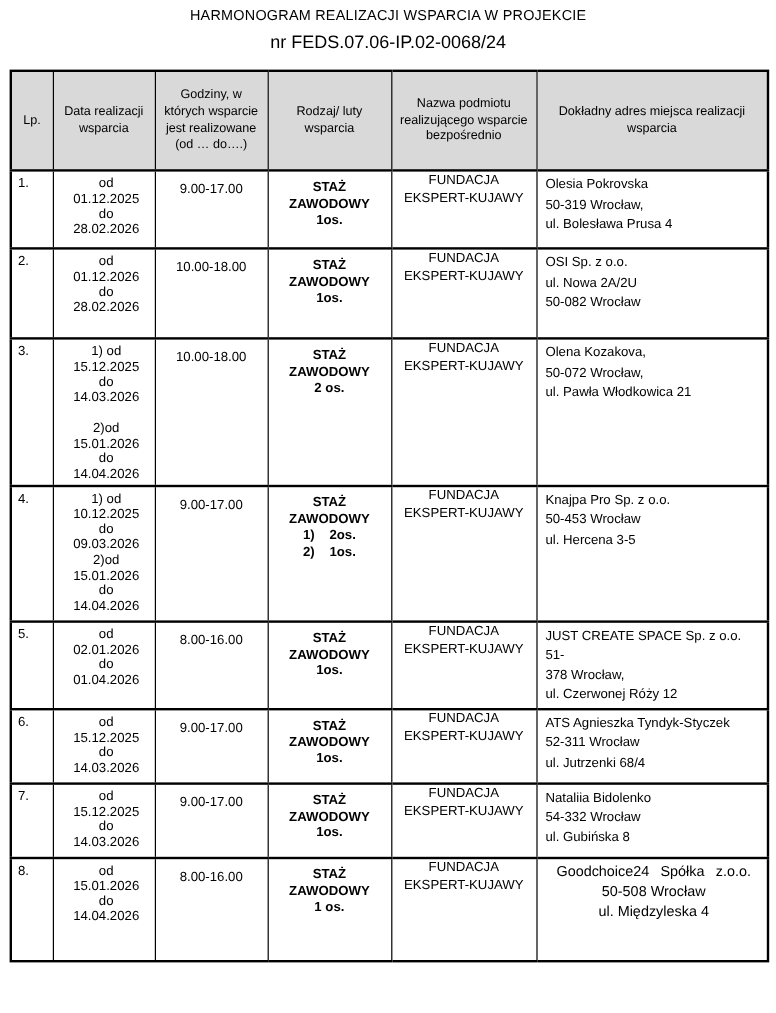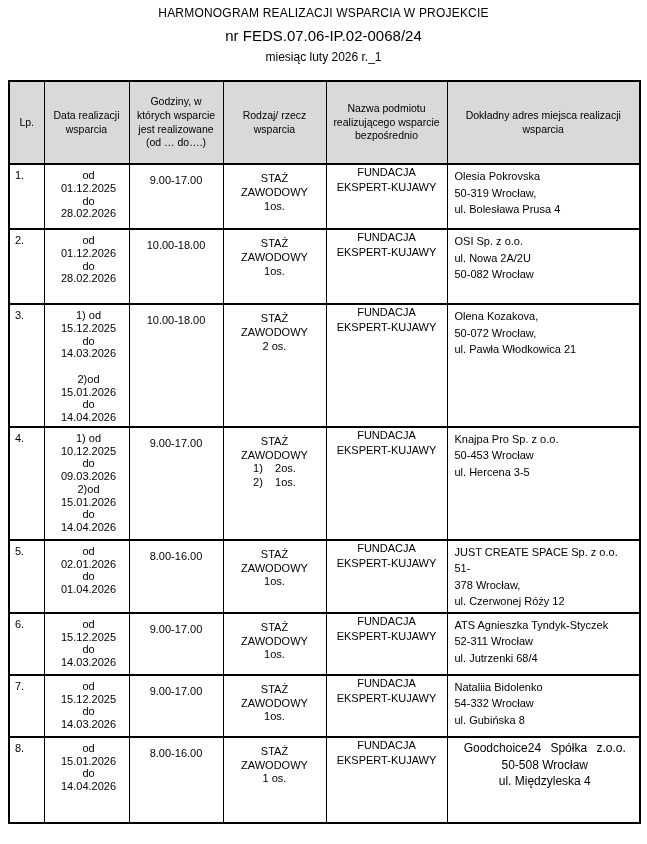--- a/index.html
+++ b/index.html
@@ -71,20 +71,21 @@
   }
   td.col-hours {
     text-align: center;
     padding-top: 9px;
   }
   td.col-type {
     text-align: center;
     white-space: pre-wrap;
     line-height: 1.25;
     padding-top: 7px;
+    font-weight: bold;
   }
   td.col-provider {
     text-align: center;
     white-space: pre-wrap;
     line-height: 1.4;
     padding-top: 0;
   }
   td.col-address {
     white-space: pre-wrap;
     line-height: 1.5;
@@ -111,38 +112,37 @@
   }
 </style>
 </head>
 <body>
 
 <div class="page">
 
   <div class="doc-header">
     <div class="hline t1">HARMONOGRAM REALIZACJI WSPARCIA W PROJEKCIE</div>
     <div class="hline t3">nr FEDS.07.06-IP.02-0068/24</div>
-    <div class="hline t4">miesiąc luty 2026 r._1</div>
   </div>
 
   <table class="schedule">
     <colgroup>
       <col class="w-lp">
         <col class="w-date">
         <col class="w-hours">
       <col class="w-type">
         <col class="w-provider">
         <col class="w-address">
     </colgroup>
     <thead>
       <tr>
         <th>Lp.</th>
         <th>Data realizacji wsparcia</th>
         <th>Godziny, w których wsparcie jest realizowane (od … do….)</th>
-        <th>Rodzaj/ rzecz wsparcia</th>
+        <th>Rodzaj/ luty wsparcia</th>
         <th>Nazwa podmiotu realizującego wsparcie bezpośrednio</th>
         <th>Dokładny adres miejsca realizacji wsparcia</th>
       </tr>
     </thead>
     <tbody>
         <tr>
     <td class="col-lp">1.</td>
     <td class="col-date">od
 01.12.2025
 do

